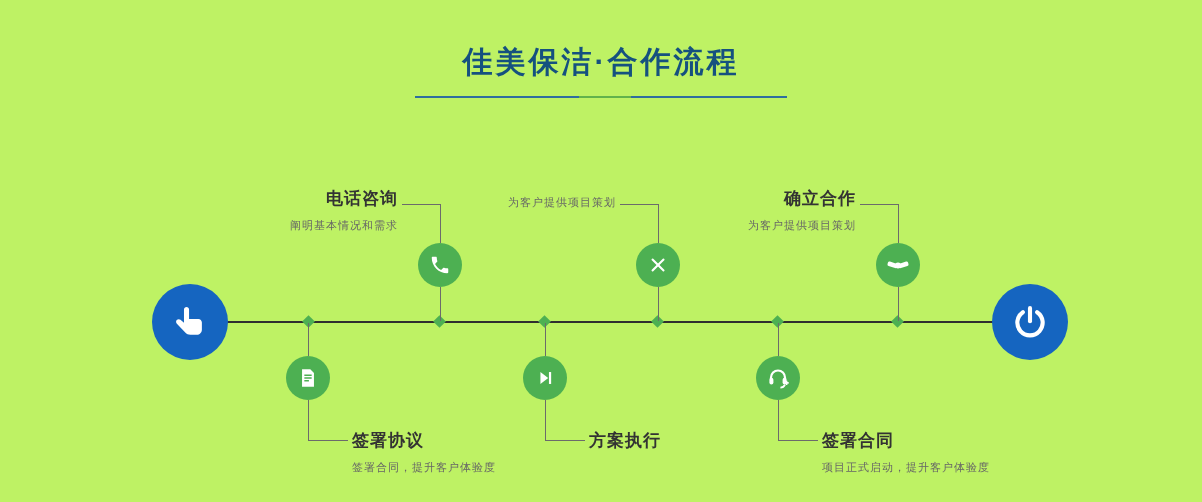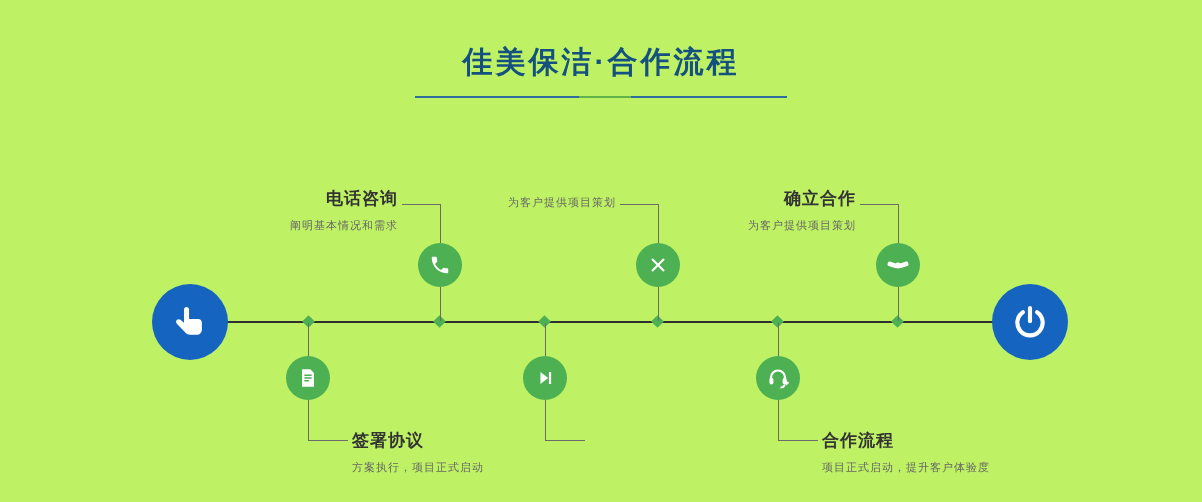--- a/index.html
+++ b/index.html
@@ -182,22 +182,23 @@
   <div class="step-text st-top st-t2">
     <div class="t-desc">为客户提供项目策划</div>
   </div>
   <div class="step-text st-top st-t3">
     <div class="t-title">确立合作</div>
     <div class="t-desc">为客户提供项目策划</div>
   </div>
 
   <div class="step-text st-bottom st-b1">
     <div class="t-title">签署协议</div>
-    <div class="t-desc">方案执行，项目正式启动</div>
+    <div class="t-desc">签署合同，提升客户体验度</div>
   </div>
   <div class="step-text st-bottom st-b2">
+    <div class="t-title">方案执行</div>
   </div>
   <div class="step-text st-bottom st-b3">
-    <div class="t-title">合作流程</div>
+    <div class="t-title">签署合同</div>
     <div class="t-desc">项目正式启动，提升客户体验度</div>
   </div>
 
 </div>
 
 </body></html>

